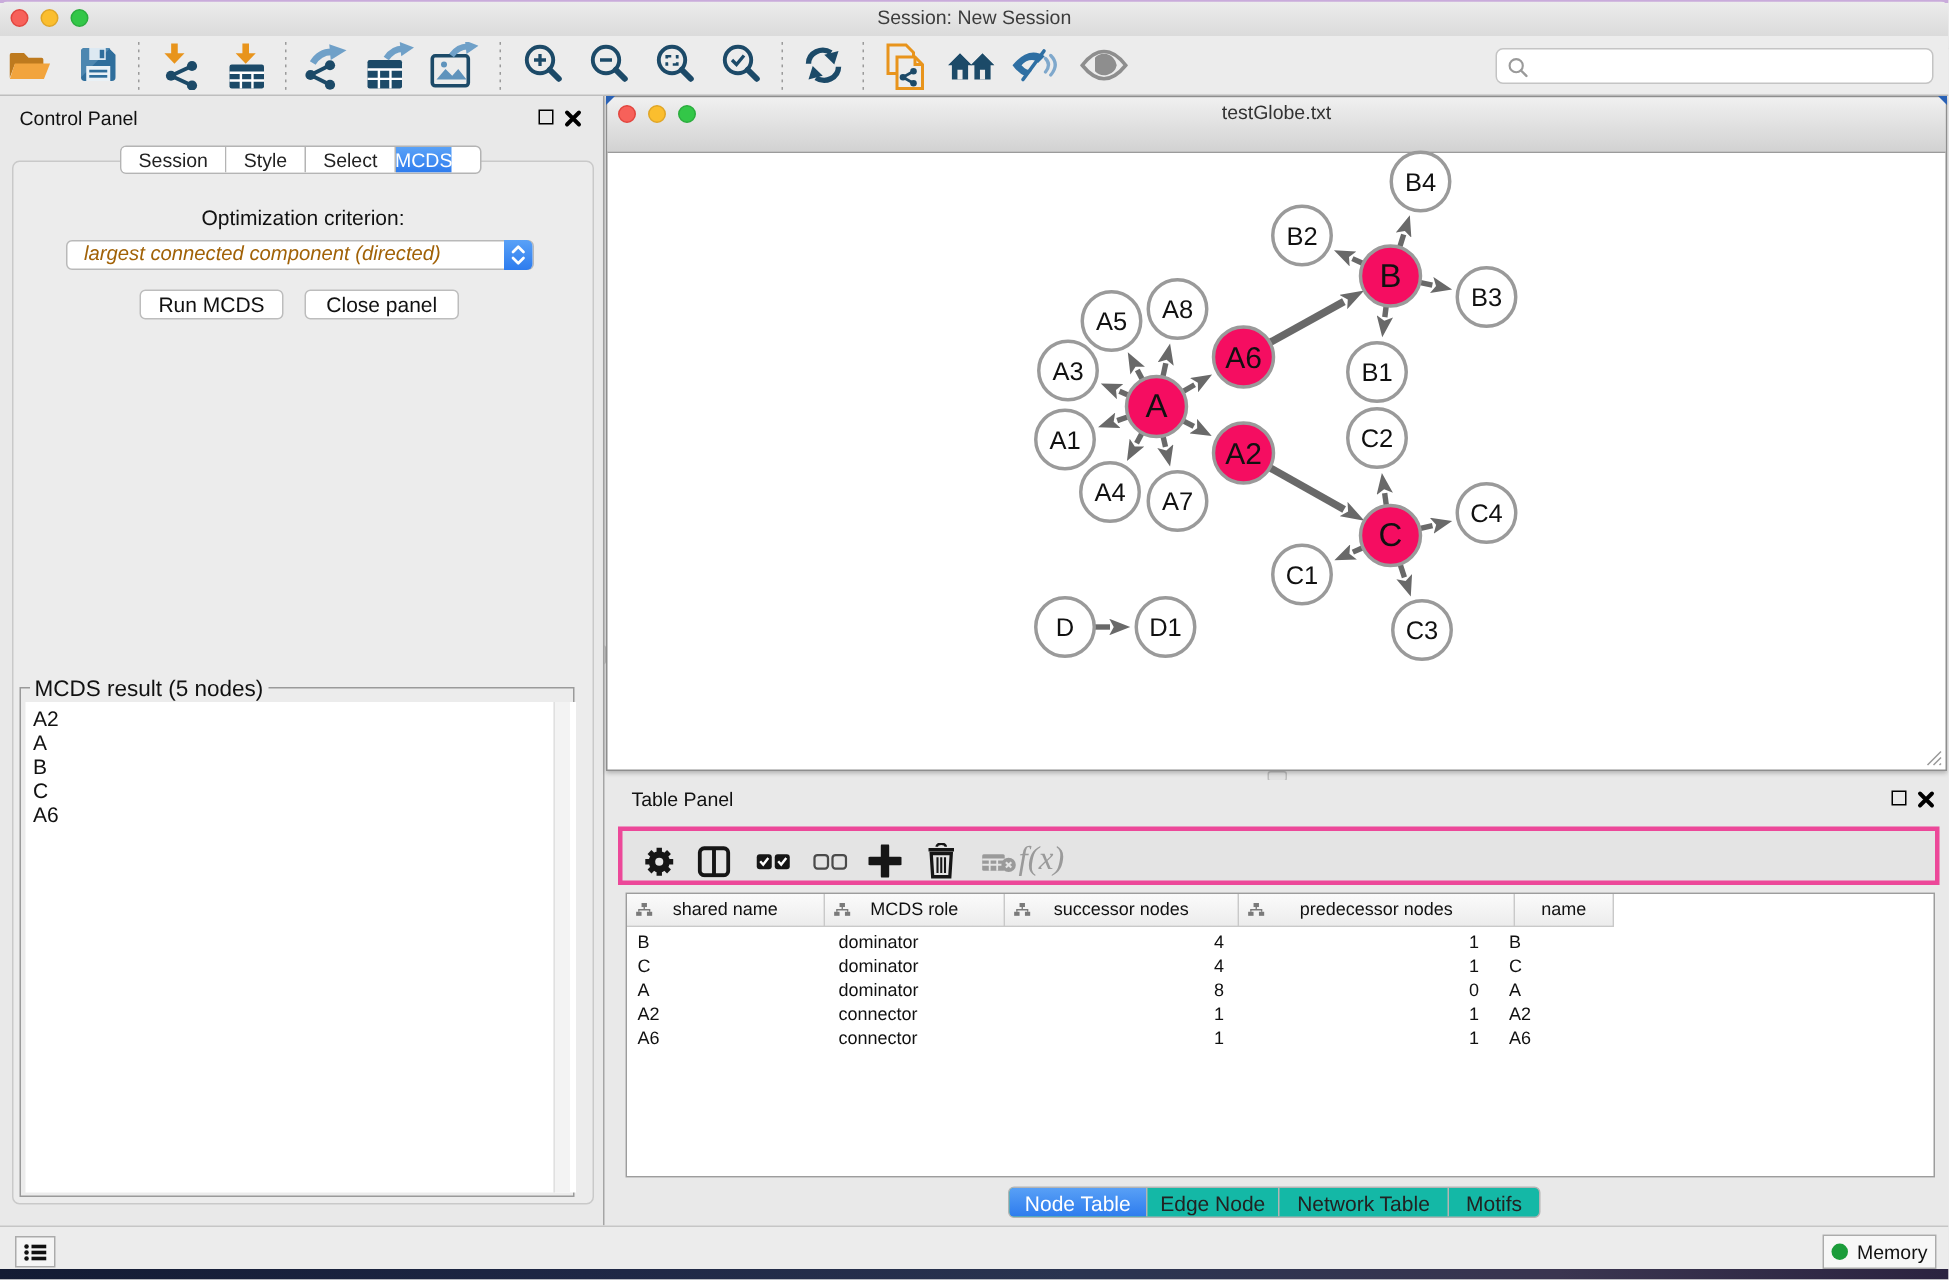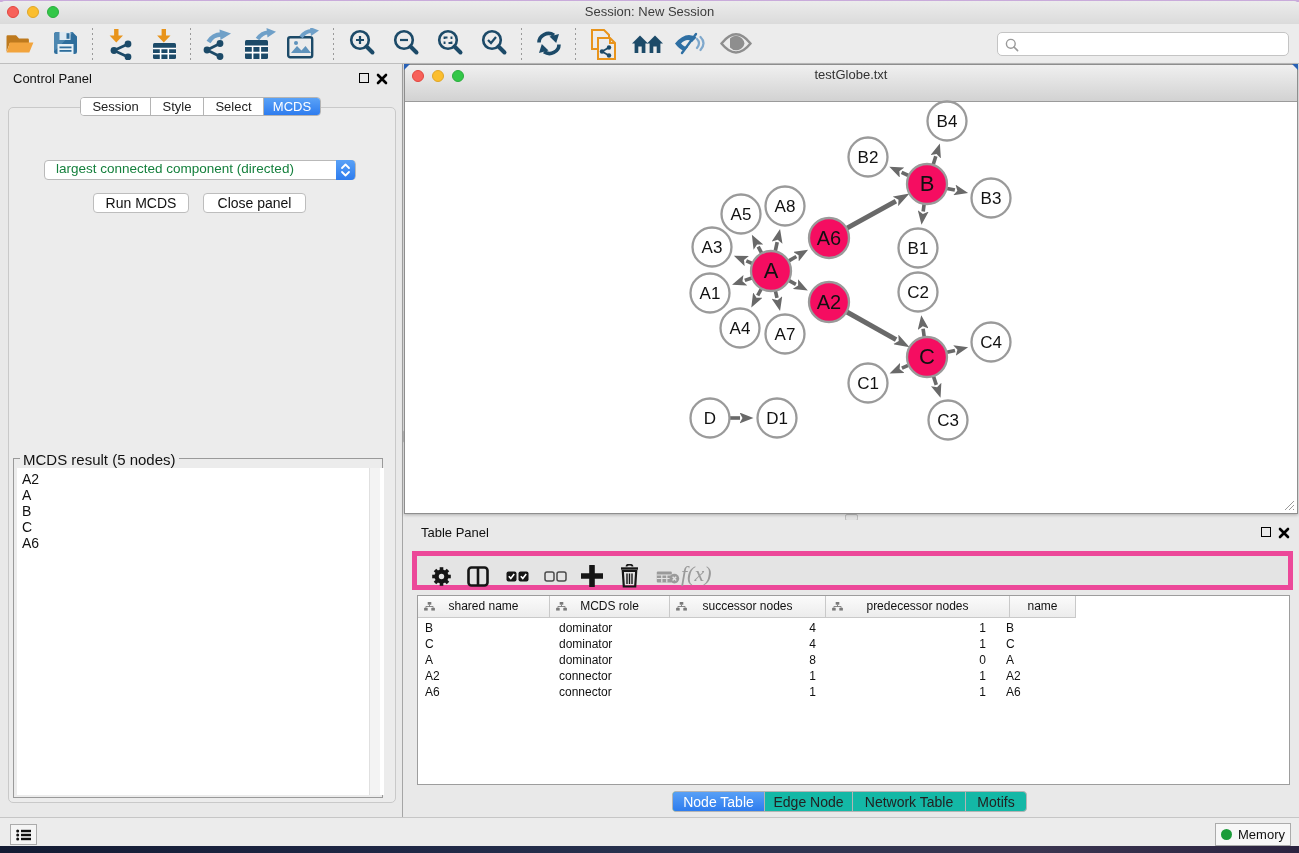--- a/index.html
+++ b/index.html
@@ -40,21 +40,21 @@
 
 #netwin { left:404px; top:64px; width:894px; height:450px; background:#fff;
   border:1px solid #8E8E8E; box-shadow:0 1px 3px rgba(0,0,0,0.25); }
 #netwin .wtitle { position:absolute; left:0; top:0; width:100%; height:37px;
   background:linear-gradient(#F0F0F0,#D2D2D2); border-bottom:1px solid #9B9B9B; }
 #netwin .wtitle .title { width:100%; text-align:center; font-size:13px; color:#333; line-height:20px; }
 
 #tp { left:405px; top:520px; width:894px; height:297px; background:#E9E9E9; }
 #tp .hdr { position:absolute; left:16px; top:5px; font-size:13px; color:#111; }
 #tptools { position:absolute; left:7px; top:31px; width:881px; height:39px; background:#E4E4E4;
-  border:5px solid #ec4899; }
+  border:3px solid #ec4899; }
 #tblbox { position:absolute; left:12px; top:75px; width:873px; height:190px; background:#fff;
   border:1px solid #9d9d9d; }
 .thead { position:absolute; top:0; height:22px; background:linear-gradient(#FBFBFB,#ECECEC);
   border-right:1px solid #C9C9C9; border-bottom:1px solid #C9C9C9;
   font-size:12px; color:#111; text-align:center; line-height:21px; }
 .trow { position:absolute; left:0; width:660px; height:16px; font-size:12px; color:#111; line-height:16px; }
 .trow span { position:absolute; }
 #btabs { position:absolute; display:flex; height:21px; border:1px solid #B4B4B4; border-radius:4px;
   background:#14b8a6; overflow:hidden; font-size:14px; left:267px; top:271px; }
 #btabs .tab { display:flex; align-items:center; justify-content:center; color:#222;
@@ -208,25 +208,26 @@
 <div id="cp" class="abs">
   <div class="hdr">Control Panel</div>
   <div class="abs" style="left:359px;top:9px;width:10px;height:10px;border:1.5px solid #000;"></div>
   <svg class="abs" style="left:376px;top:9px" width="12" height="12" viewBox="0 0 12 12">
       <path d="M2 2 L10 10 M10 2 L2 10" stroke="#000" stroke-width="2.6" stroke-linecap="round"></path>
     </svg>
   <div class="tabset" style="left:80px;top:33px;width:241px;">
     <div class="tab" style="width:70px">Session</div>
     <div class="tab" style="width:53px">Style</div>
     <div class="tab" style="width:60px">Select</div>
-    <div class="tab sel" style="width:56px">MCDS</div>
+    <div class="tab sel" style="width:37px">MCDS</div>
   </div>
   <div id="cpInner" class="abs">
+    <div class="abs" style="left:0;top:29px;width:386px;text-align:center;font-size:14px;color:#111;">Optimization criterion:</div>
     <div class="abs" id="selectbox" style="left:35px;top:52px;width:312px;height:20px;background:#fff;border:1px solid #B9B9B9;border-radius:4px;">
-      <div class="abs" style="left:11px;top:0;font-size:13.5px;color:#15803d;line-height:16px;">largest connected component (directed)</div>
+      <div class="abs" style="left:11px;top:0;font-size:13.5px;color:#a16207;line-height:16px;font-style:italic;">largest connected component (directed)</div>
       <div class="abs" style="right:0;top:-1px;width:19px;height:20px;background:linear-gradient(#59A1F7,#2E7CEE);border-radius:0 4px 4px 0;">
         <svg width="19" height="20" viewBox="0 0 19 20">
             <path d="M6 8 L9.5 4.5 L13 8" fill="none" stroke="#fff" stroke-width="1.8" stroke-linecap="round" stroke-linejoin="round"></path>
             <path d="M6 12 L9.5 15.5 L13 12" fill="none" stroke="#fff" stroke-width="1.8" stroke-linecap="round" stroke-linejoin="round"></path>
           </svg>
       </div>
     </div>
     <div class="btn" style="left:84px;top:85px;width:96px;height:20px;">Run MCDS</div>
     <div class="btn" style="left:194px;top:85px;width:103px;height:20px;">Close panel</div>
     <div id="mcdsBox" class="abs">

